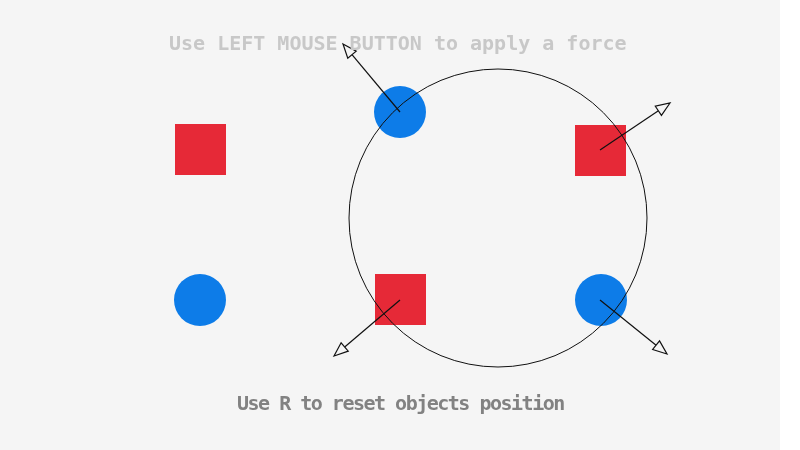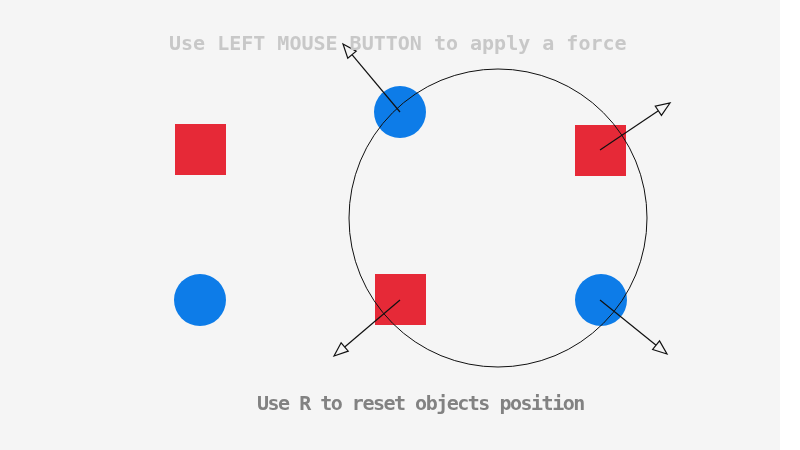--- a/index.html
+++ b/index.html
@@ -60,14 +60,14 @@
         <polygon points="334,356 341.11675193014605,342.7485154807183 348.2335038602921,351.136115969819" fill="#f5f5f5" stroke="#111111" stroke-width="1.2"></polygon>
       </g>
       <g>
         <line x1="600" y1="300" x2="656.0996534135099" y2="345.21464603476926" stroke="#111111" stroke-width="1.2"></line>
         <polygon points="667,354 652.6482643557407,349.49692505089035 659.5510424712792,340.93236701864816" fill="#f5f5f5" stroke="#111111" stroke-width="1.2"></polygon>
       </g>
     </svg>
 
   <div id="instruction-top" class="instruction" style="color: rgb(200, 200, 200);">Use LEFT MOUSE BUTTON to apply a force</div>
 
-  <div id="instruction-bottom" class="instruction" style="color: rgb(130, 130, 130); margin-left: 20px;">Use R to reset objects position</div>
+  <div id="instruction-bottom" class="instruction" style="color: rgb(130, 130, 130);">Use R to reset objects position</div>
 </div>
 
 </body></html>

